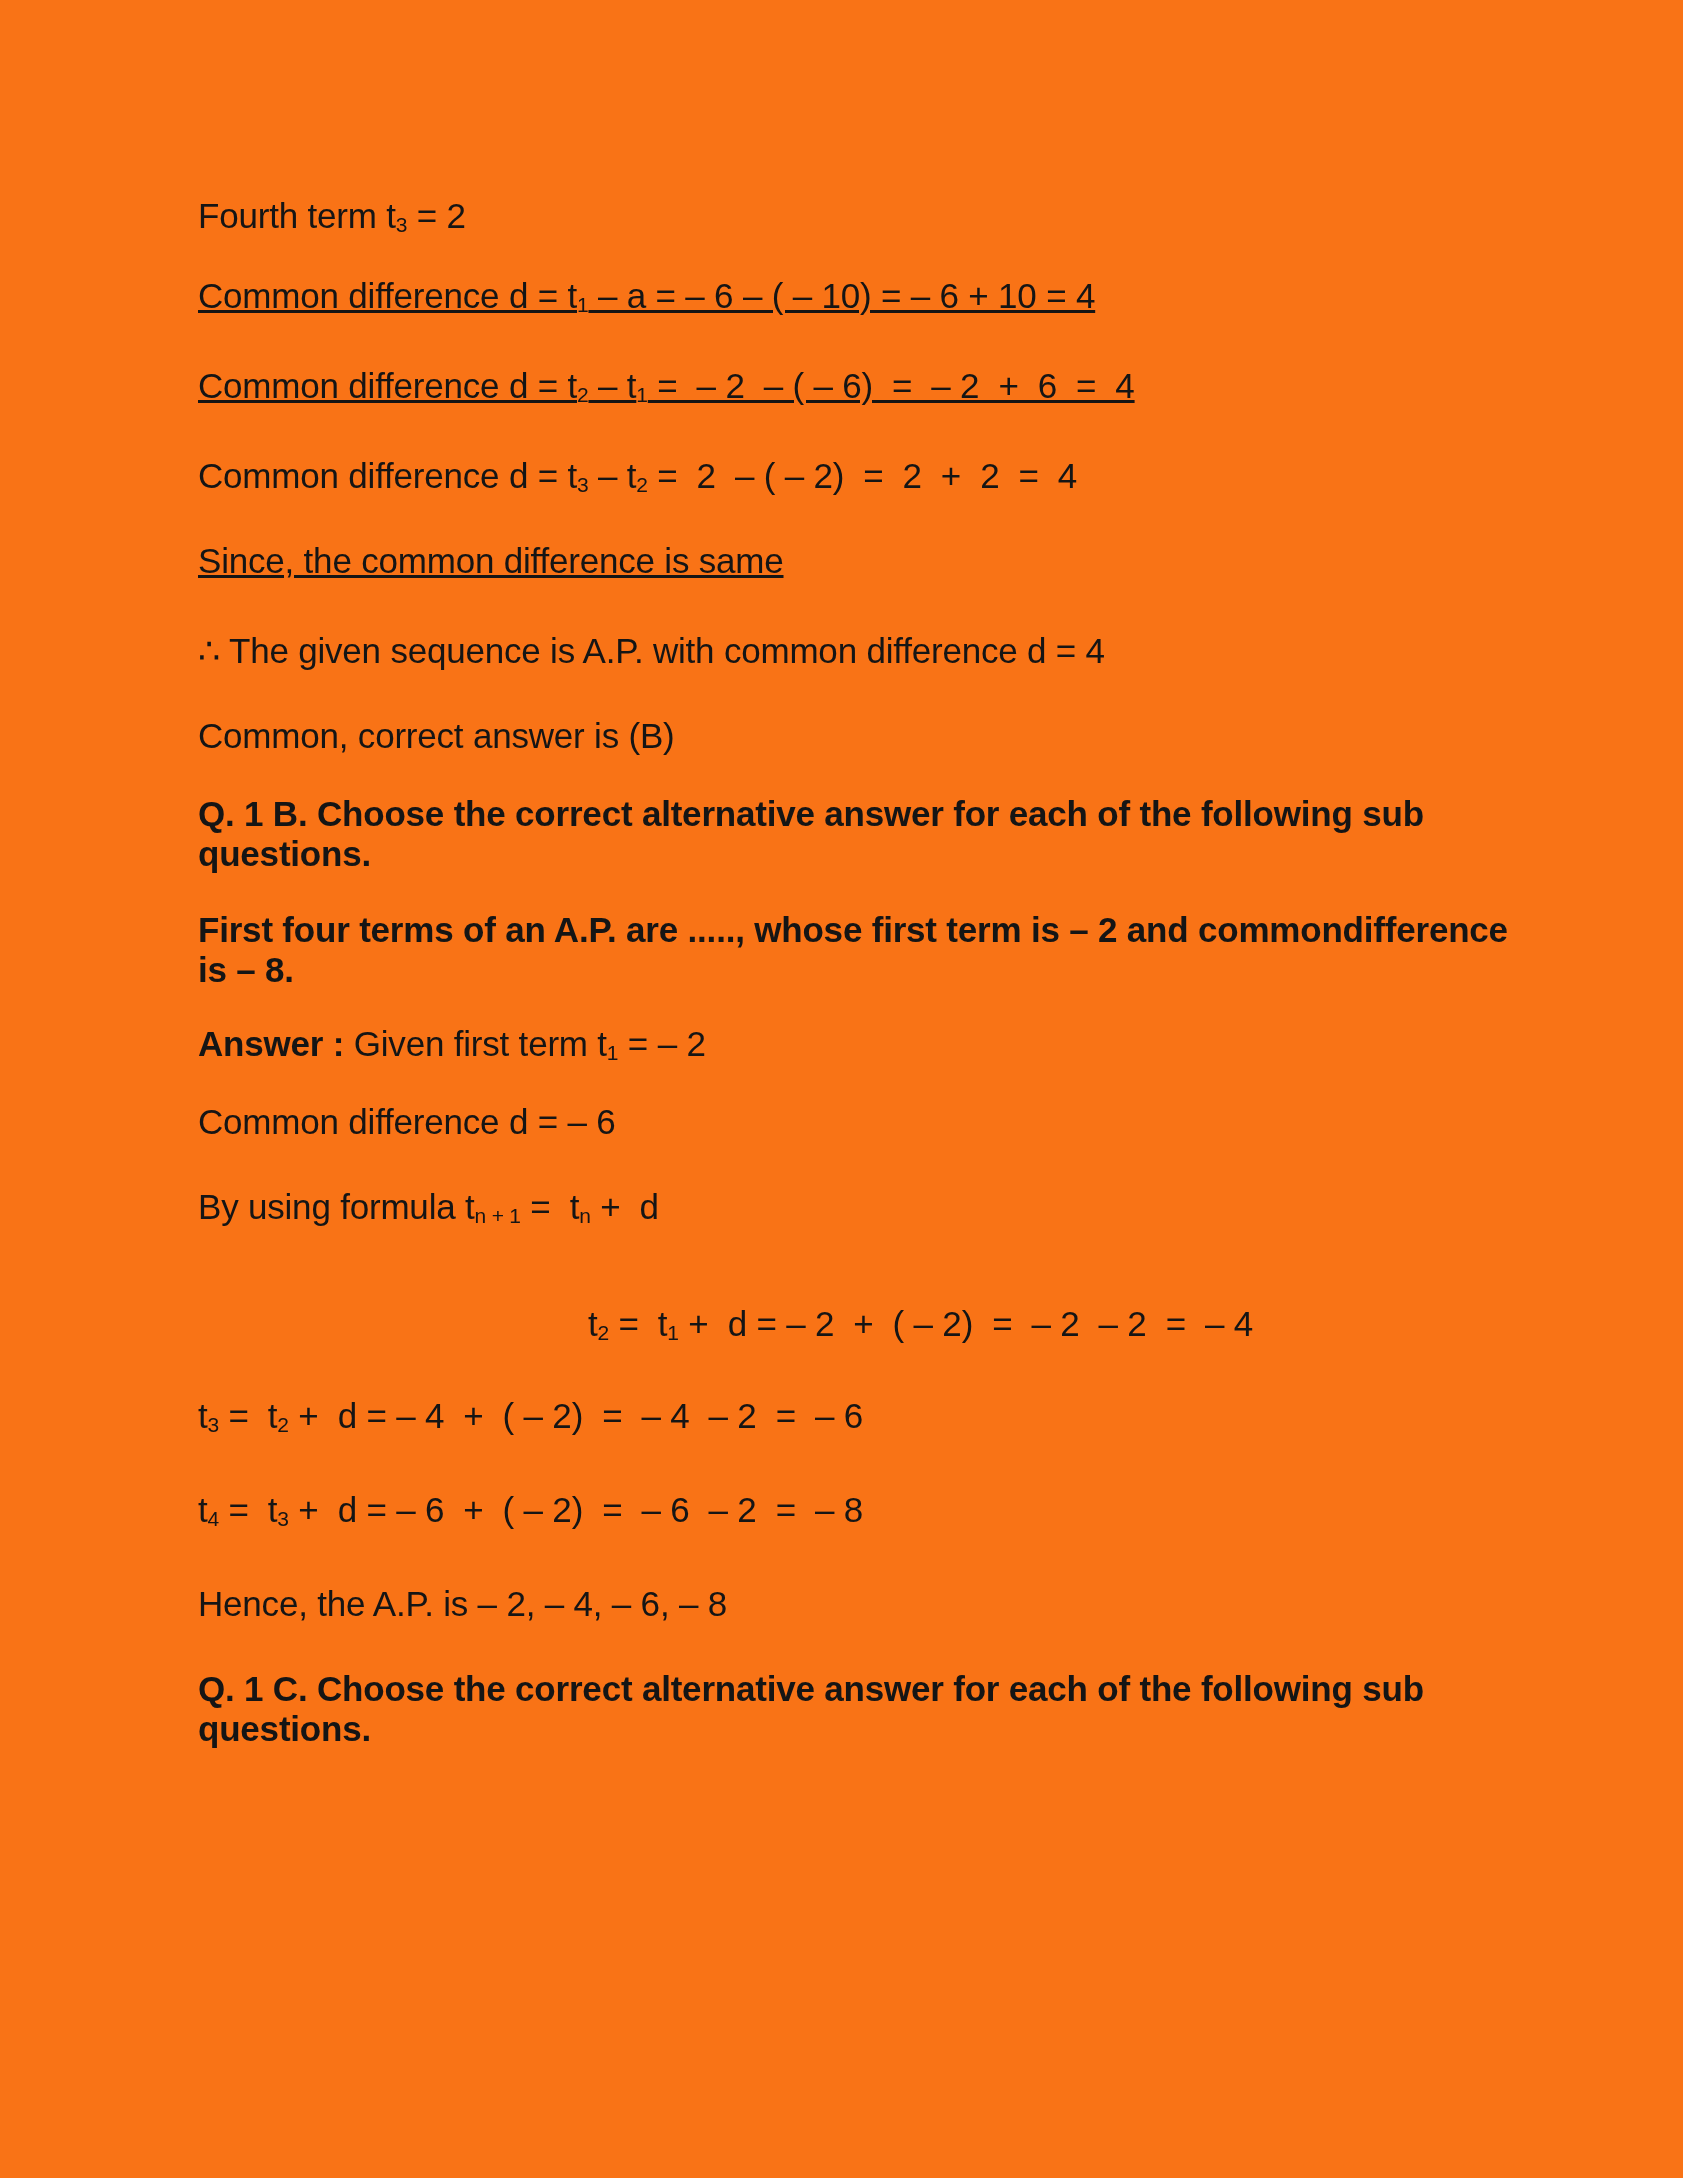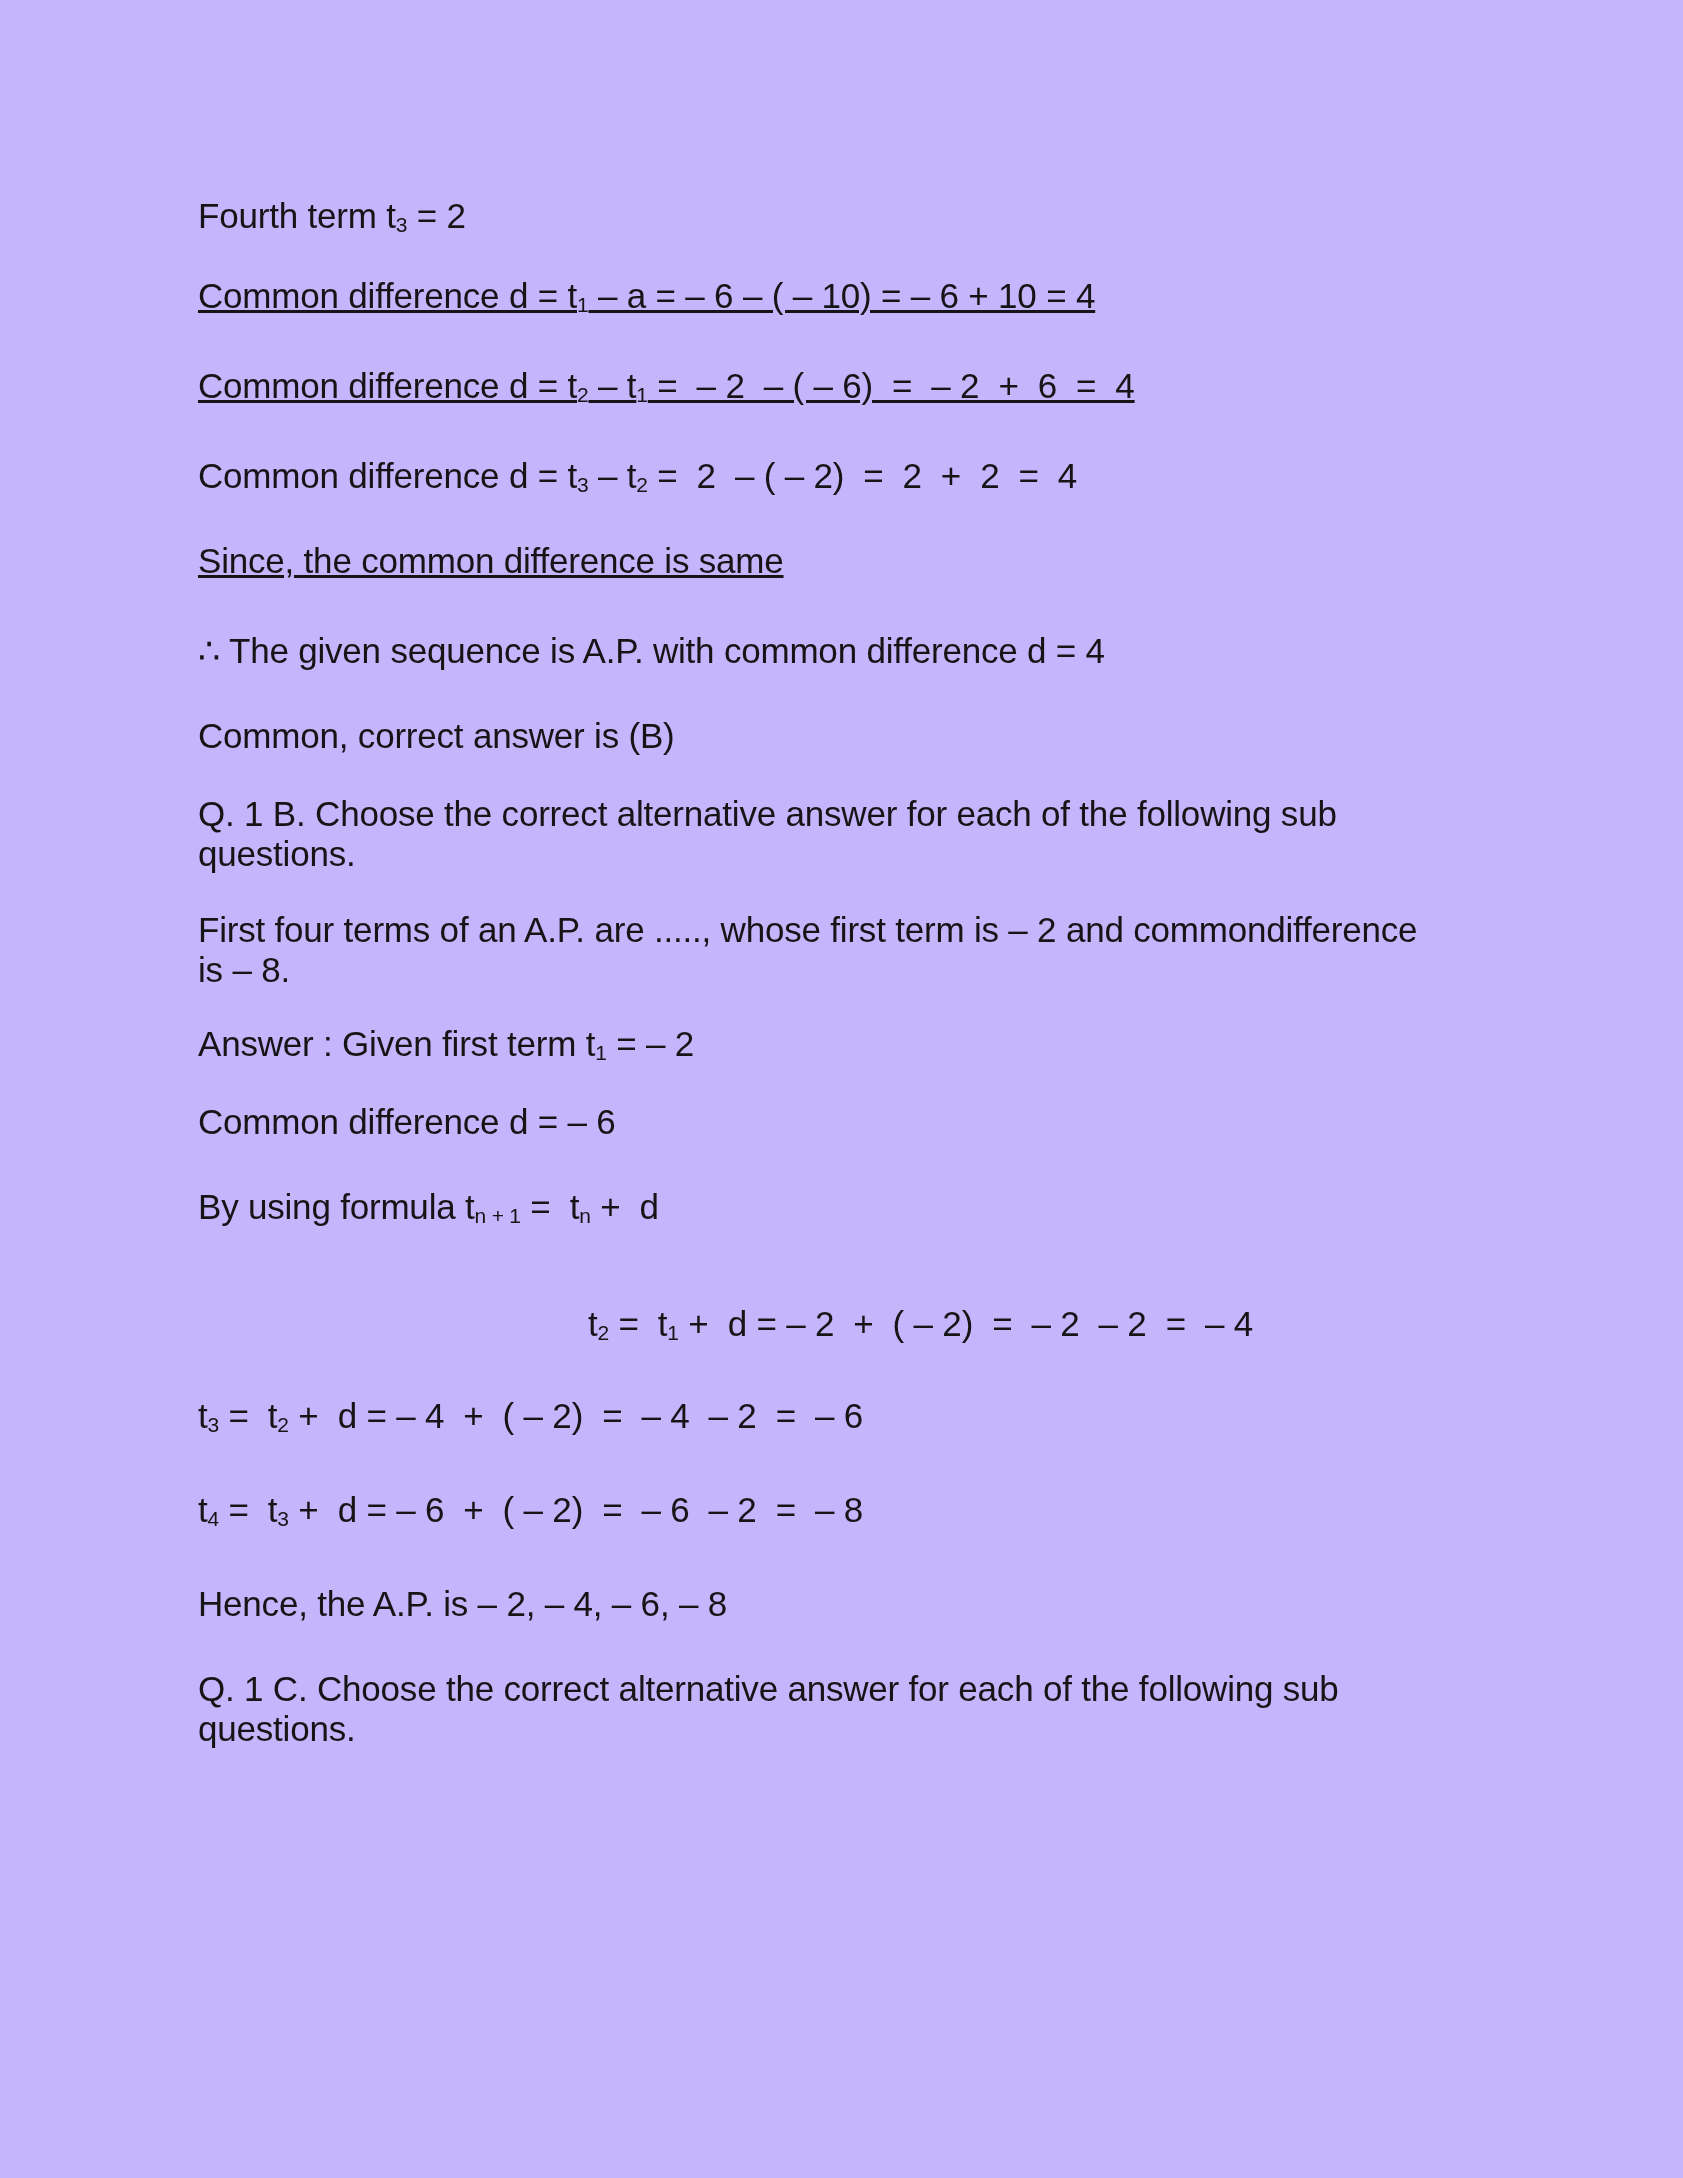--- a/index.html
+++ b/index.html
@@ -14,28 +14,28 @@
   }
   .page {
     box-sizing: border-box;
     width: 1683px;
     height: 2178px;
     padding: 196px 40px 0 198px;
     font-family: "Liberation Sans", sans-serif;
     font-size: 35px;
     line-height: 40px;
     color: #151515;
-    background: #c4b5fd;
+    background: #f97316;
   }
   .para {
     margin: 0;
     white-space: pre;           
     letter-spacing: -0.2px;
   }
-  .bold { font-weight: normal; }
+  .bold { font-weight: bold; }
   sub.s {
     font-size: 21px;
     line-height: 0;
     vertical-align: baseline;
     position: relative;
     top: 4px;
     letter-spacing: -0.2px;
   }
   
   .mb30 { margin-bottom: 30px; }

